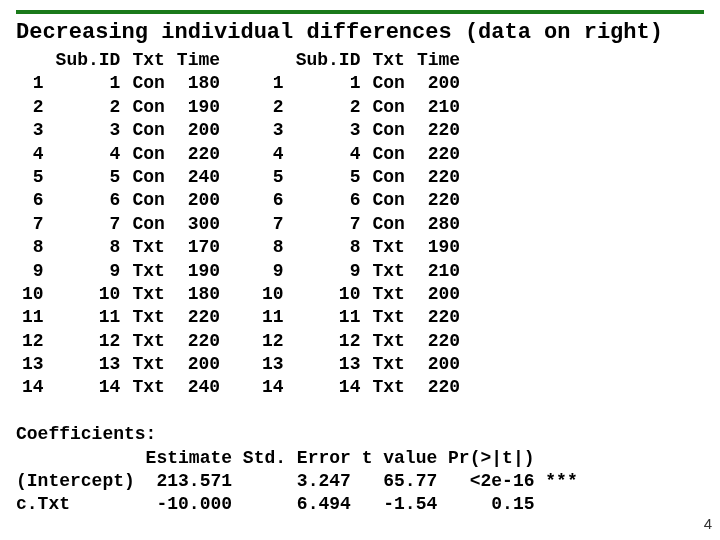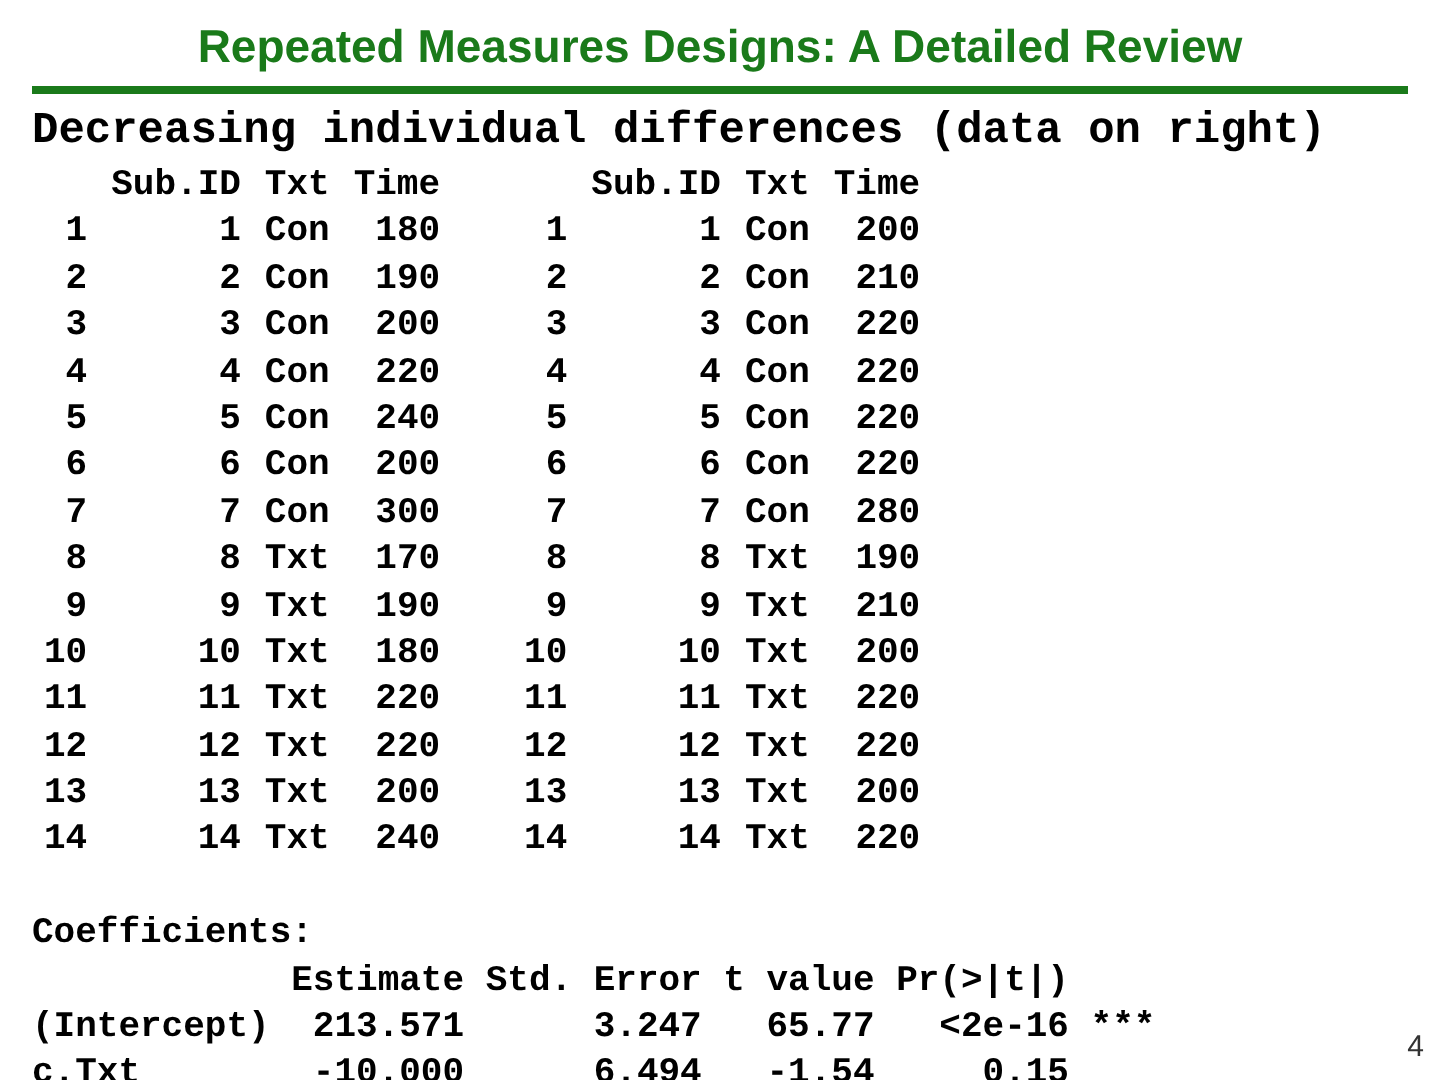--- a/index.html
+++ b/index.html
@@ -74,21 +74,20 @@
     right: 8px;
     bottom: 8px;
     font-size: 15px;
     color: #333;
   }
 </style>
 </head>
 <body>
 
 <div class="slide">
-  <div class="title">Repeated Measures Designs: A Detailed Review</div>
   <hr class="rule">
   <div class="subtitle">
     <span>Decreasing individual differences</span>
     <span class="paren">(data on right)</span>
   </div>
 
   <div class="data-area">
     <table class="tbl">
       <thead><tr>
         <th></th>

